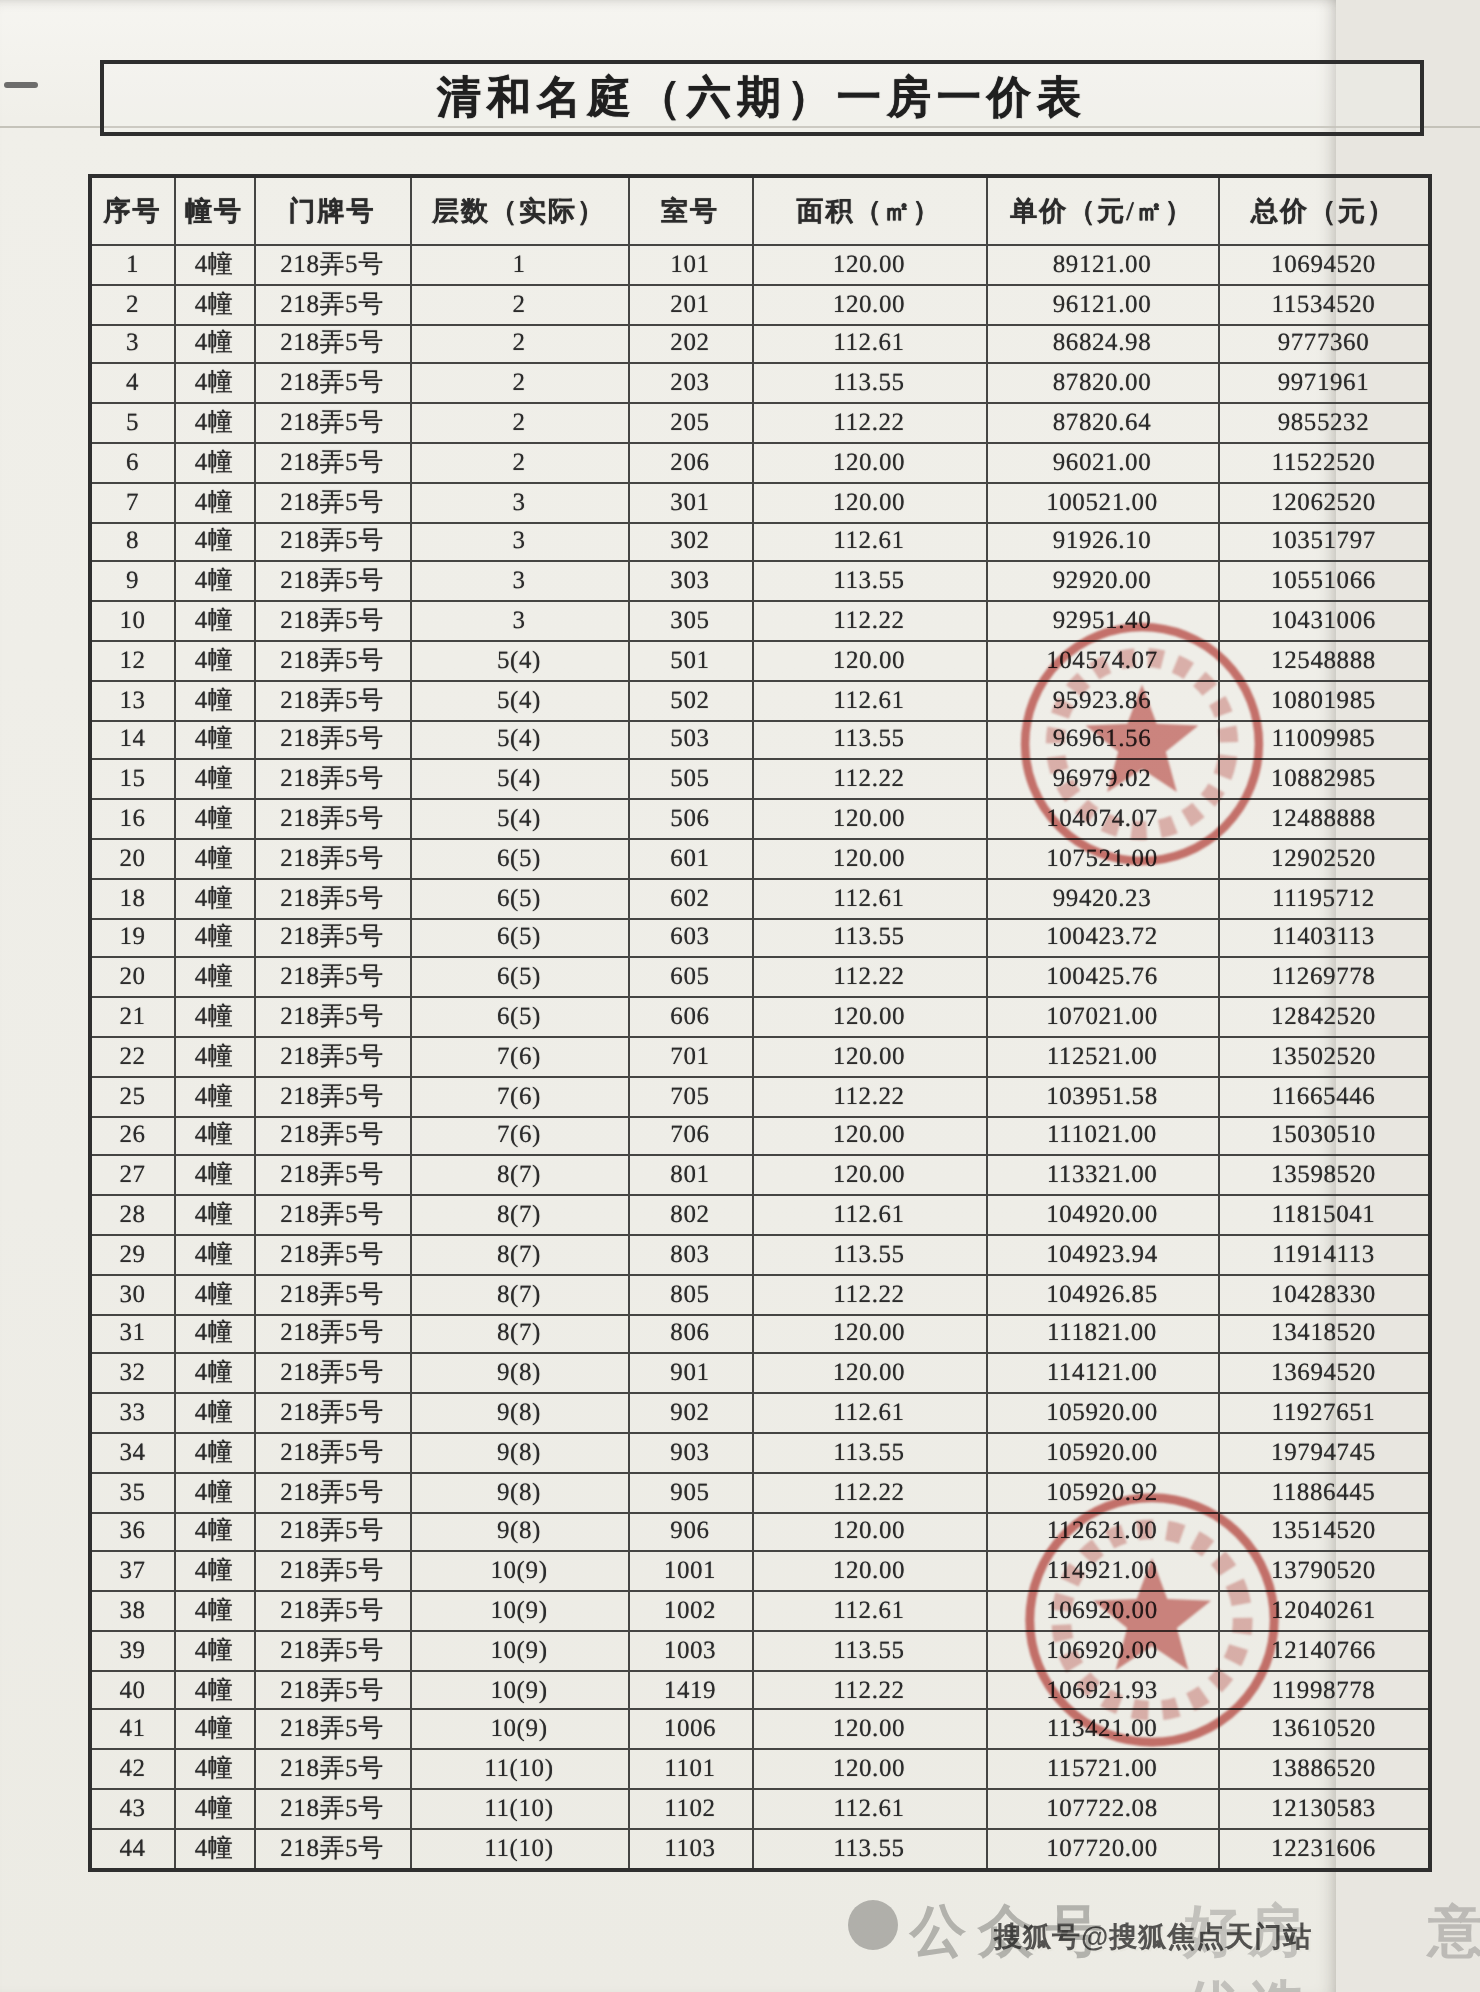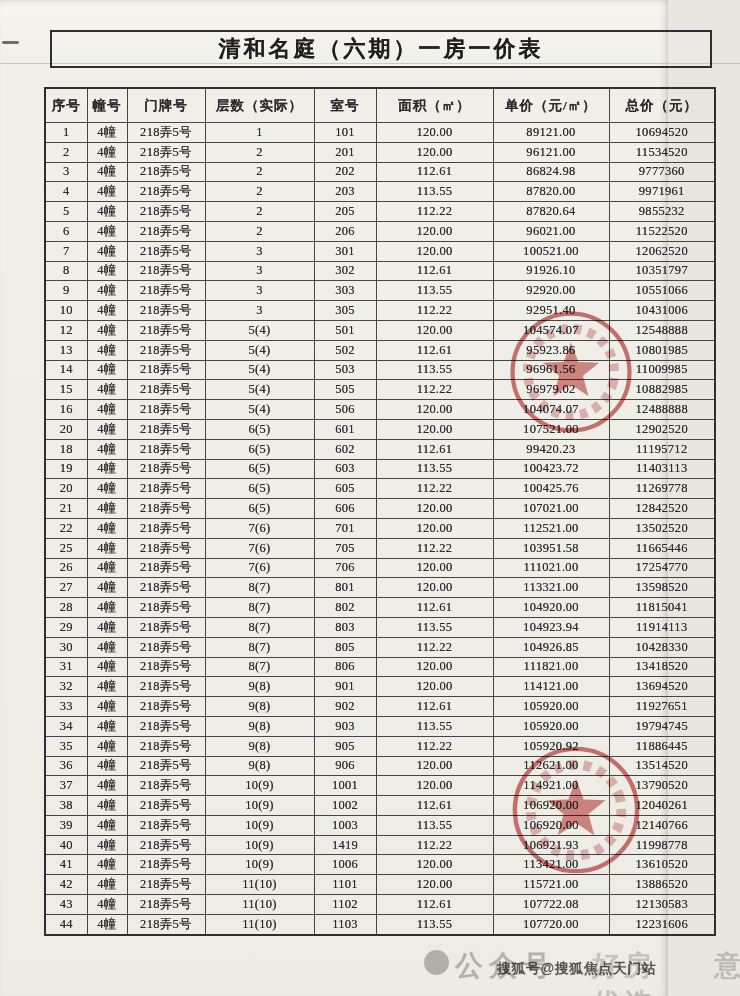--- a/index.html
+++ b/index.html
@@ -323,21 +323,21 @@
           <td>11665446</td>
         </tr>
         <tr>
           <td>26</td>
           <td>4幢</td>
           <td>218弄5号</td>
           <td>7(6)</td>
           <td>706</td>
           <td>120.00</td>
           <td>111021.00</td>
-          <td>17254770</td>
+          <td>15030510</td>
         </tr>
         <tr>
           <td>27</td>
           <td>4幢</td>
           <td>218弄5号</td>
           <td>8(7)</td>
           <td>801</td>
           <td>120.00</td>
           <td>113321.00</td>
           <td>13598520</td>

